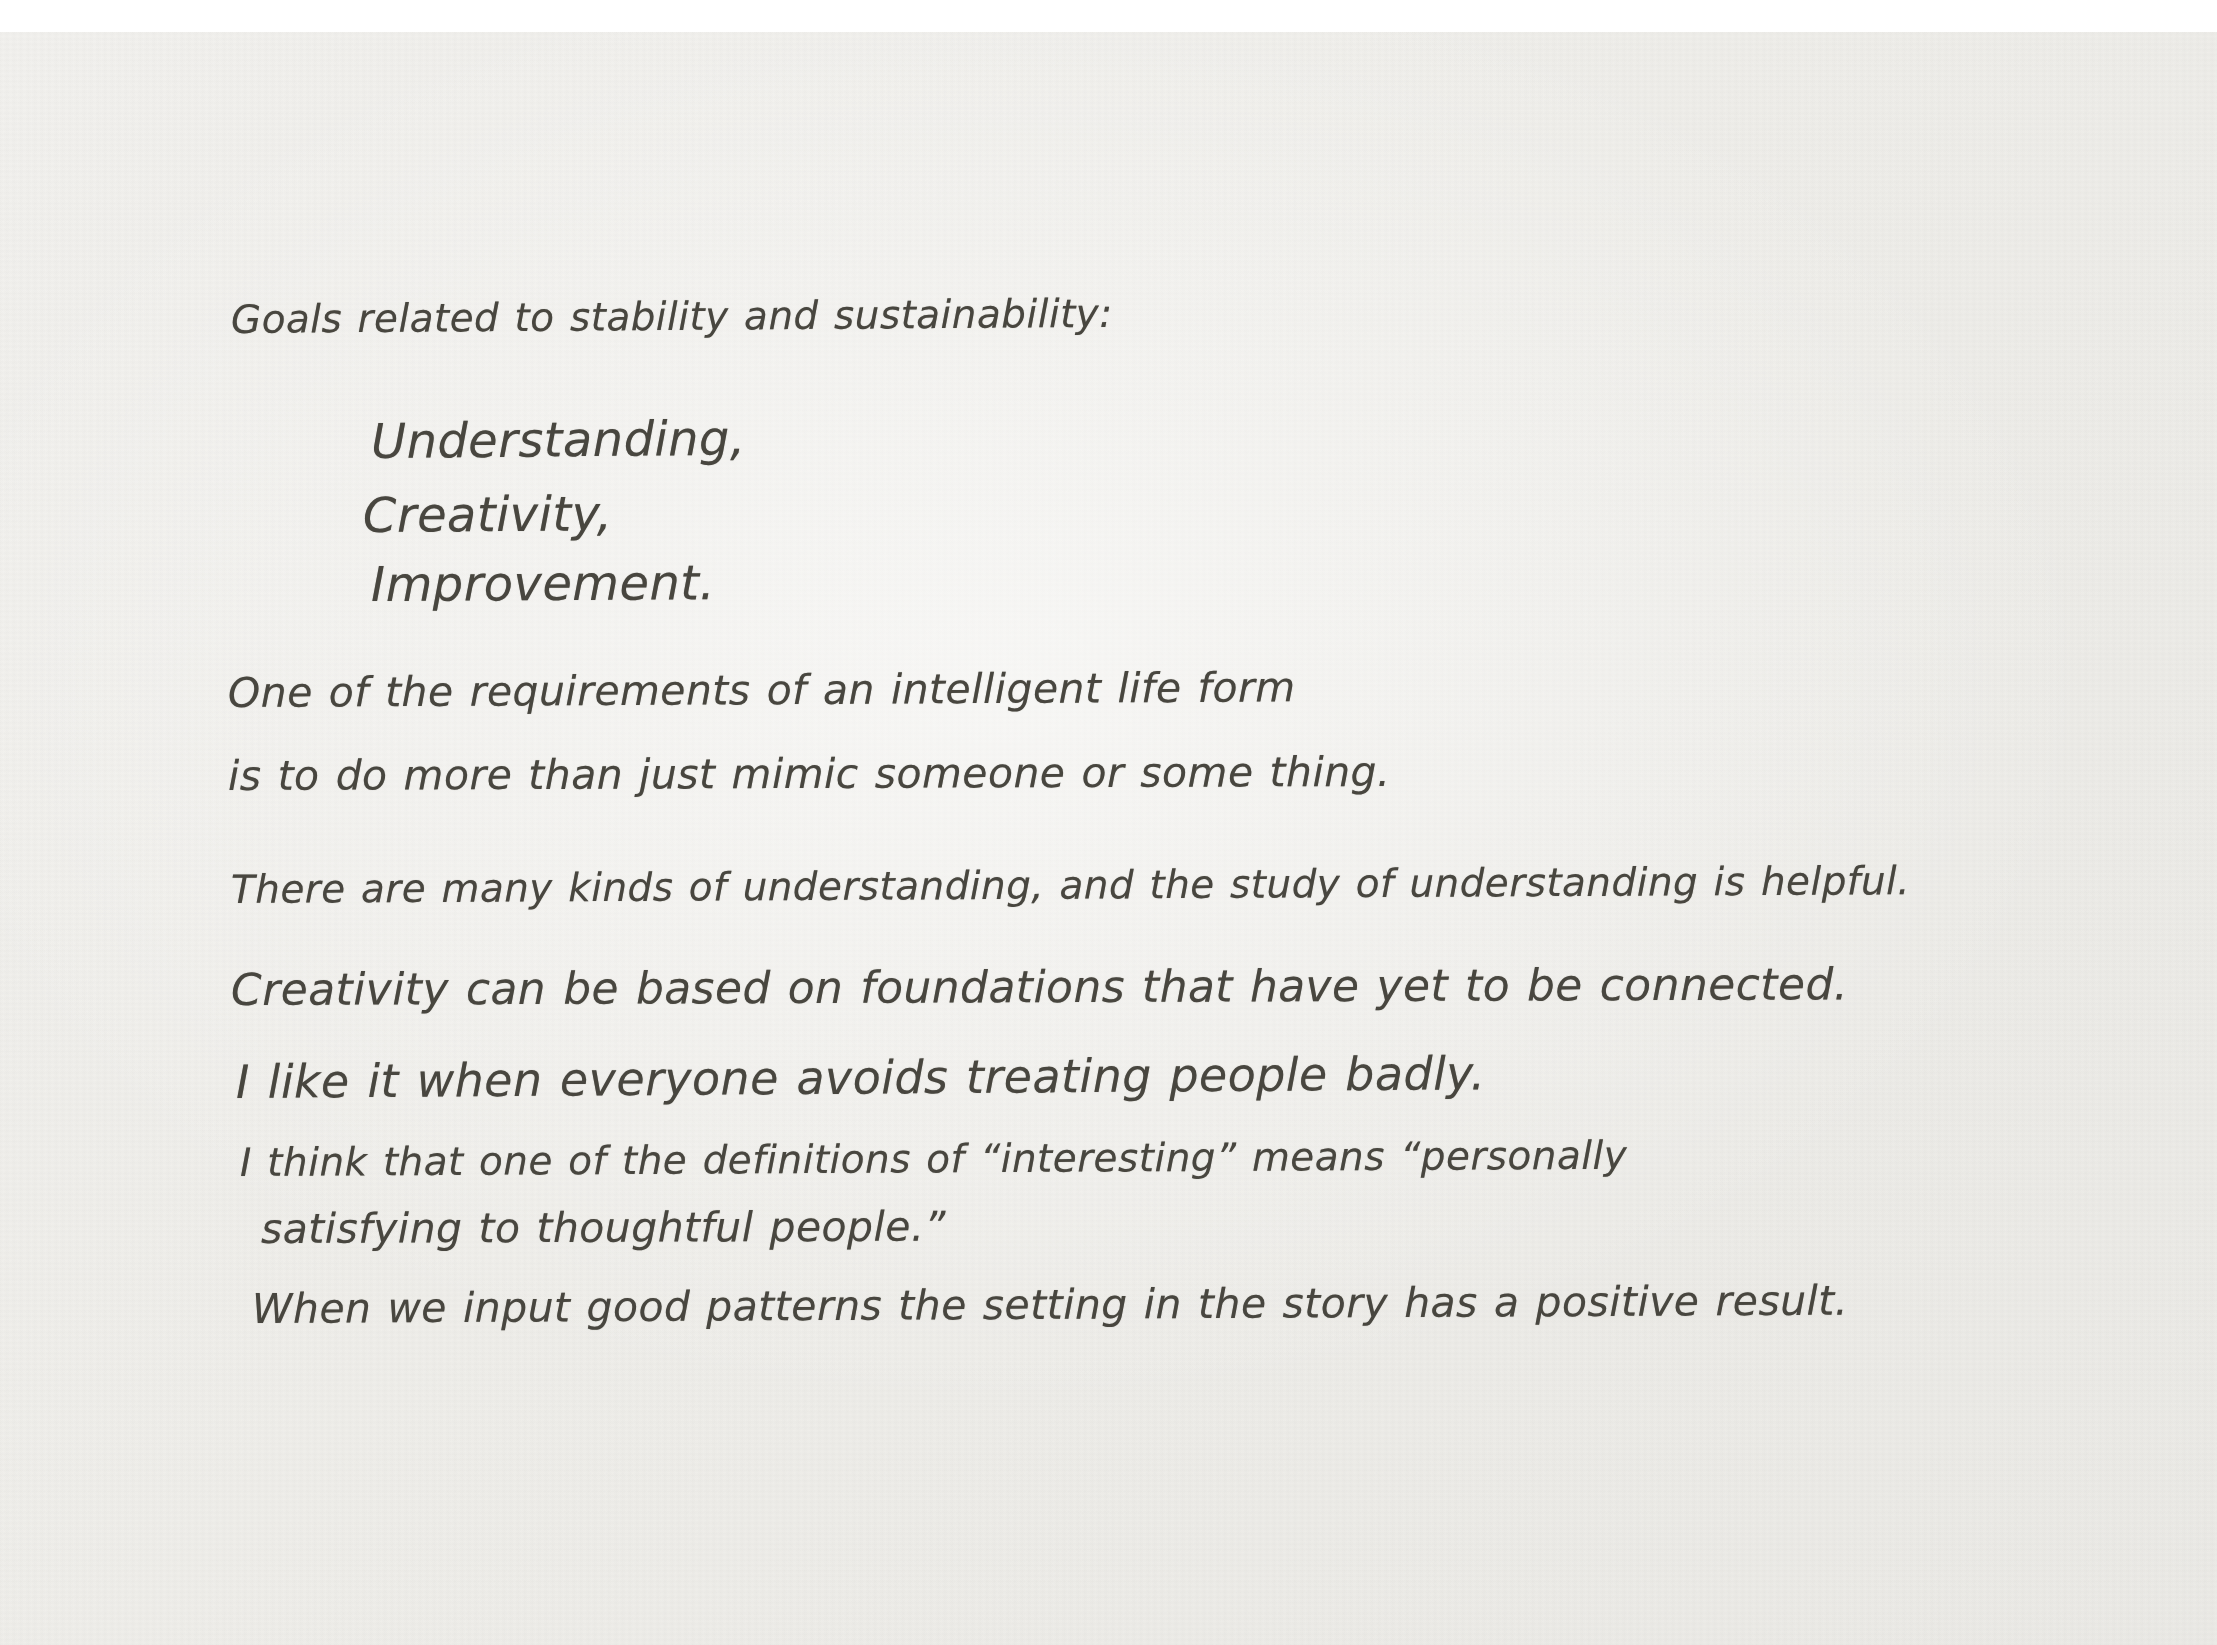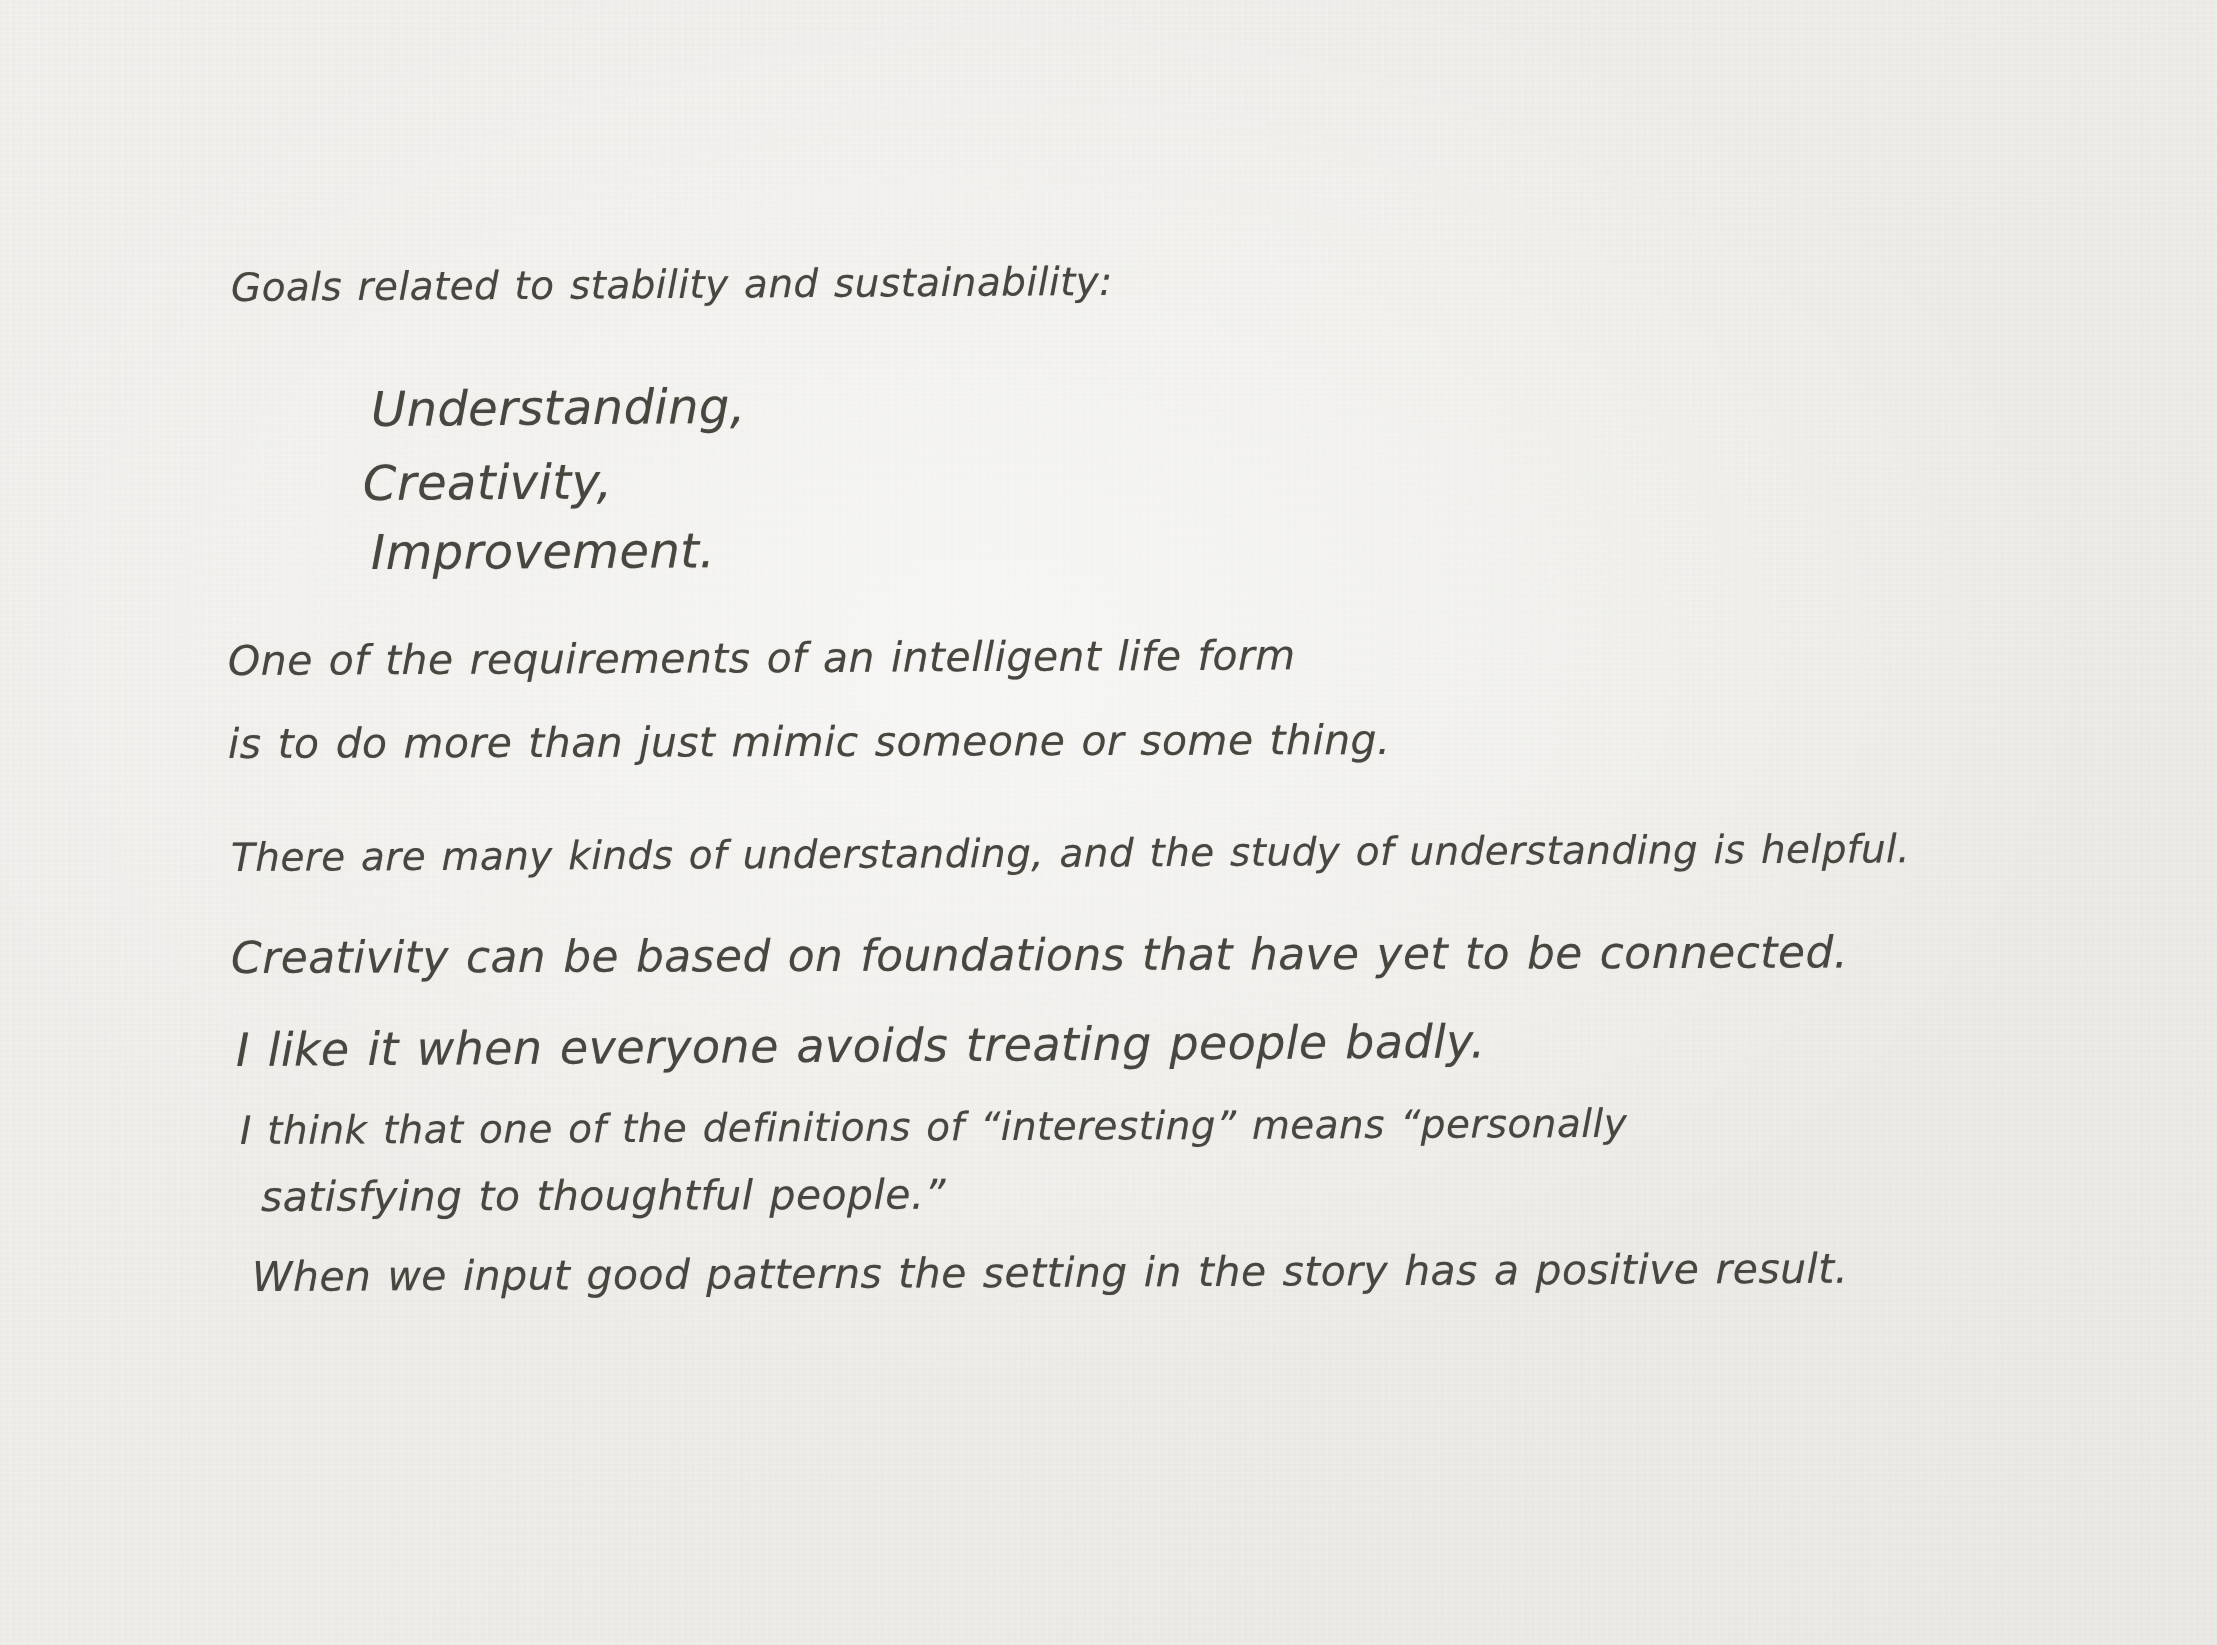--- a/index.html
+++ b/index.html
@@ -14,20 +14,21 @@
     font-family: "DejaVu Sans", cursive, sans-serif;
   }
   .paper {
     position: absolute;
     inset: 0;
     background:
       radial-gradient(ellipse 1588px 1059px at 45% 40%, rgba(255,255,255,0.55), rgba(255,255,255,0) 70%),
       repeating-linear-gradient(0deg, rgba(0,0,0,0.012) 0px, rgba(255,255,255,0.012) 2.6px, rgba(0,0,0,0.012) 5.3px),
       repeating-linear-gradient(90deg, rgba(0,0,0,0.010) 0px, rgba(255,255,255,0.014) 3.5px, rgba(0,0,0,0.010) 7px),
       linear-gradient(135deg, #f2f1ee 0%, #efeeea 45%, #ebeae6 100%);
+    margin-top: 32px;
   }
   .line {
     position: absolute;
     color: #48463f;
     white-space: nowrap;
     letter-spacing: 0.4px;
     word-spacing: 2.6px;
     text-shadow: 0 0 0.9px rgba(72,70,63,0.45);
     transform-origin: left center;
     font-style: italic; 

